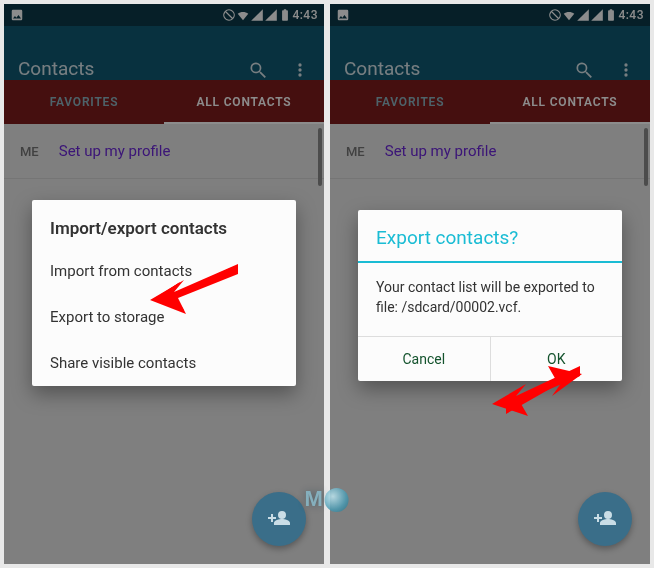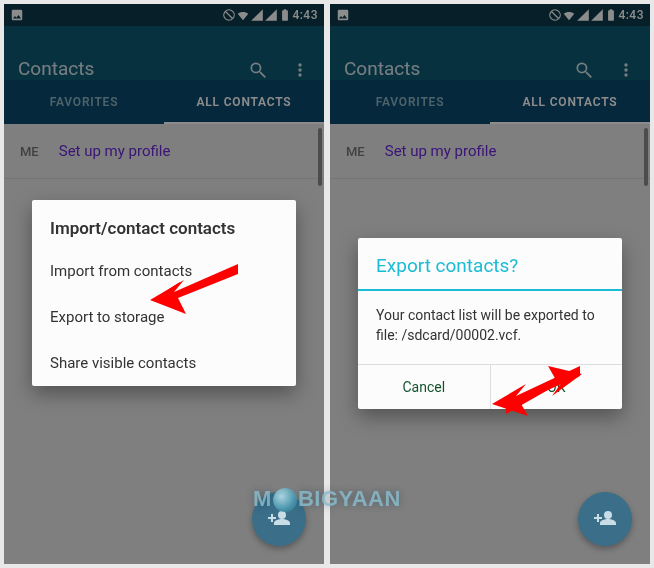--- a/index.html
+++ b/index.html
@@ -46,21 +46,21 @@
     align-items: flex-end;
     padding: 0 14px;
     color: #d9e6eb;
     justify-content: space-between;
   }
   .appbar-title { font-size: 19px; font-weight: 400; }
   .appbar-actions { display: flex; gap: 22px; align-items: center; }
   .appbar-actions svg { width: 20px; height: 20px; fill: #d9e6eb; }
   .tabs {
     height: 44px;
-    background: #0c4a6e;
+    background: #7f1d1d;
     display: flex;
   }
   .tab {
     flex: 1;
     display: flex;
     align-items: center;
     justify-content: center;
     font-size: 12px;
     font-weight: 600;
     letter-spacing: 0.8px;
@@ -117,21 +117,21 @@
     position: absolute;
     left: 28px;
     right: 28px;
     background: #fcfcfc;
     border-radius: 2px;
     box-shadow: 0 8px 20px rgba(0,0,0,0.35);
     z-index: 10;
     padding: 0;
   }
   .dialog.left-d { top: 196px; }
-  .dialog.right-d { top: 234px; }
+  .dialog.right-d { top: 206px; }
   .dialog-title {
     padding: 18px 18px 10px 18px;
     font-size: 17px;
     font-weight: 600;
     color: #333;
   }
   .dialog-title.cyan {
     color: #1abcd4;
     font-weight: 400;
     font-size: 19px;
@@ -251,21 +251,21 @@
     <div class="me-row">
       <span class="me-label">ME</span>
       <span class="me-setup">Set up my profile</span>
     </div>
     <div class="scrollbar"></div>
   </div>
 
   <div class="overlay-dim"></div>
 
   <div class="dialog left-d">
-    <div class="dialog-title">Import/contact contacts</div>
+    <div class="dialog-title">Import/export contacts</div>
     <div class="dialog-item">Import from contacts</div>
     <div class="dialog-item">Export to storage</div>
     <div class="dialog-item">Share visible contacts</div>
   </div>
 
   <svg class="arrow" style="top:256px; left:146px; width:90px; height:56px;" viewBox="0 0 90 56">
     <path d="M85 6 L18 36 L30 22 L4 40 L34 50 L26 38 L85 14 Z" fill="#ff0000"></path>
     <path d="M85 6 L22 34 L30 22 L2 40 L34 52 L26 38 Z" fill="#ff0000"></path>
     <polygon points="88,4 24,32 34,20 0,40 36,54 28,38 88,14" fill="#ff0000"></polygon>
   </svg>
@@ -353,14 +353,13 @@
   <div class="fab">
     <svg viewBox="0 0 24 24">
         <path d="M15 12a4 4 0 1 0 0-8 4 4 0 0 0 0 8zm-9-2V7H4v3H1v2h3v3h2v-3h3v-2H6zm9 2c-2.67 0-8 1.34-8 4v2h16v-2c0-2.66-5.33-4-8-4z"></path>
       </svg>
   </div>
 </div>
 
 <div class="watermark">
   <span>M</span>
   <span class="globe"></span>
-  <span>BIGYAAN</span>
 </div>
 
 </body></html>

